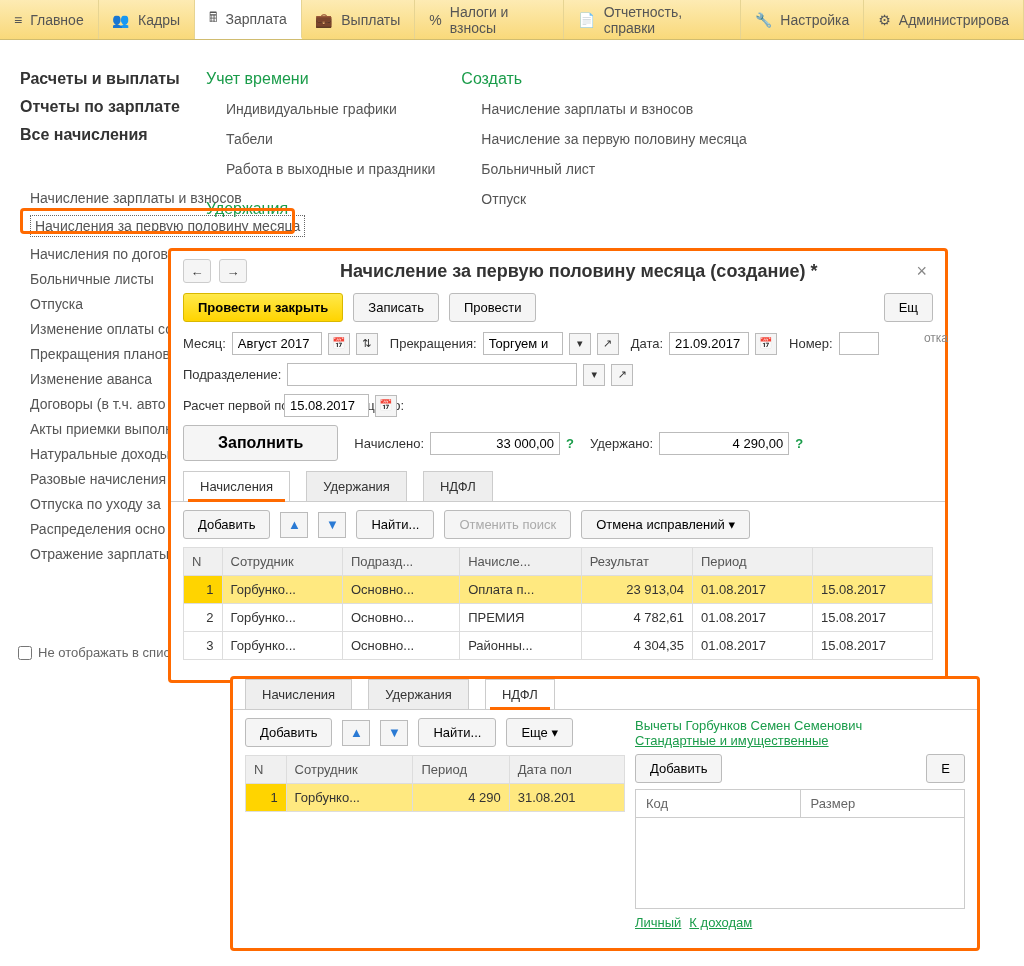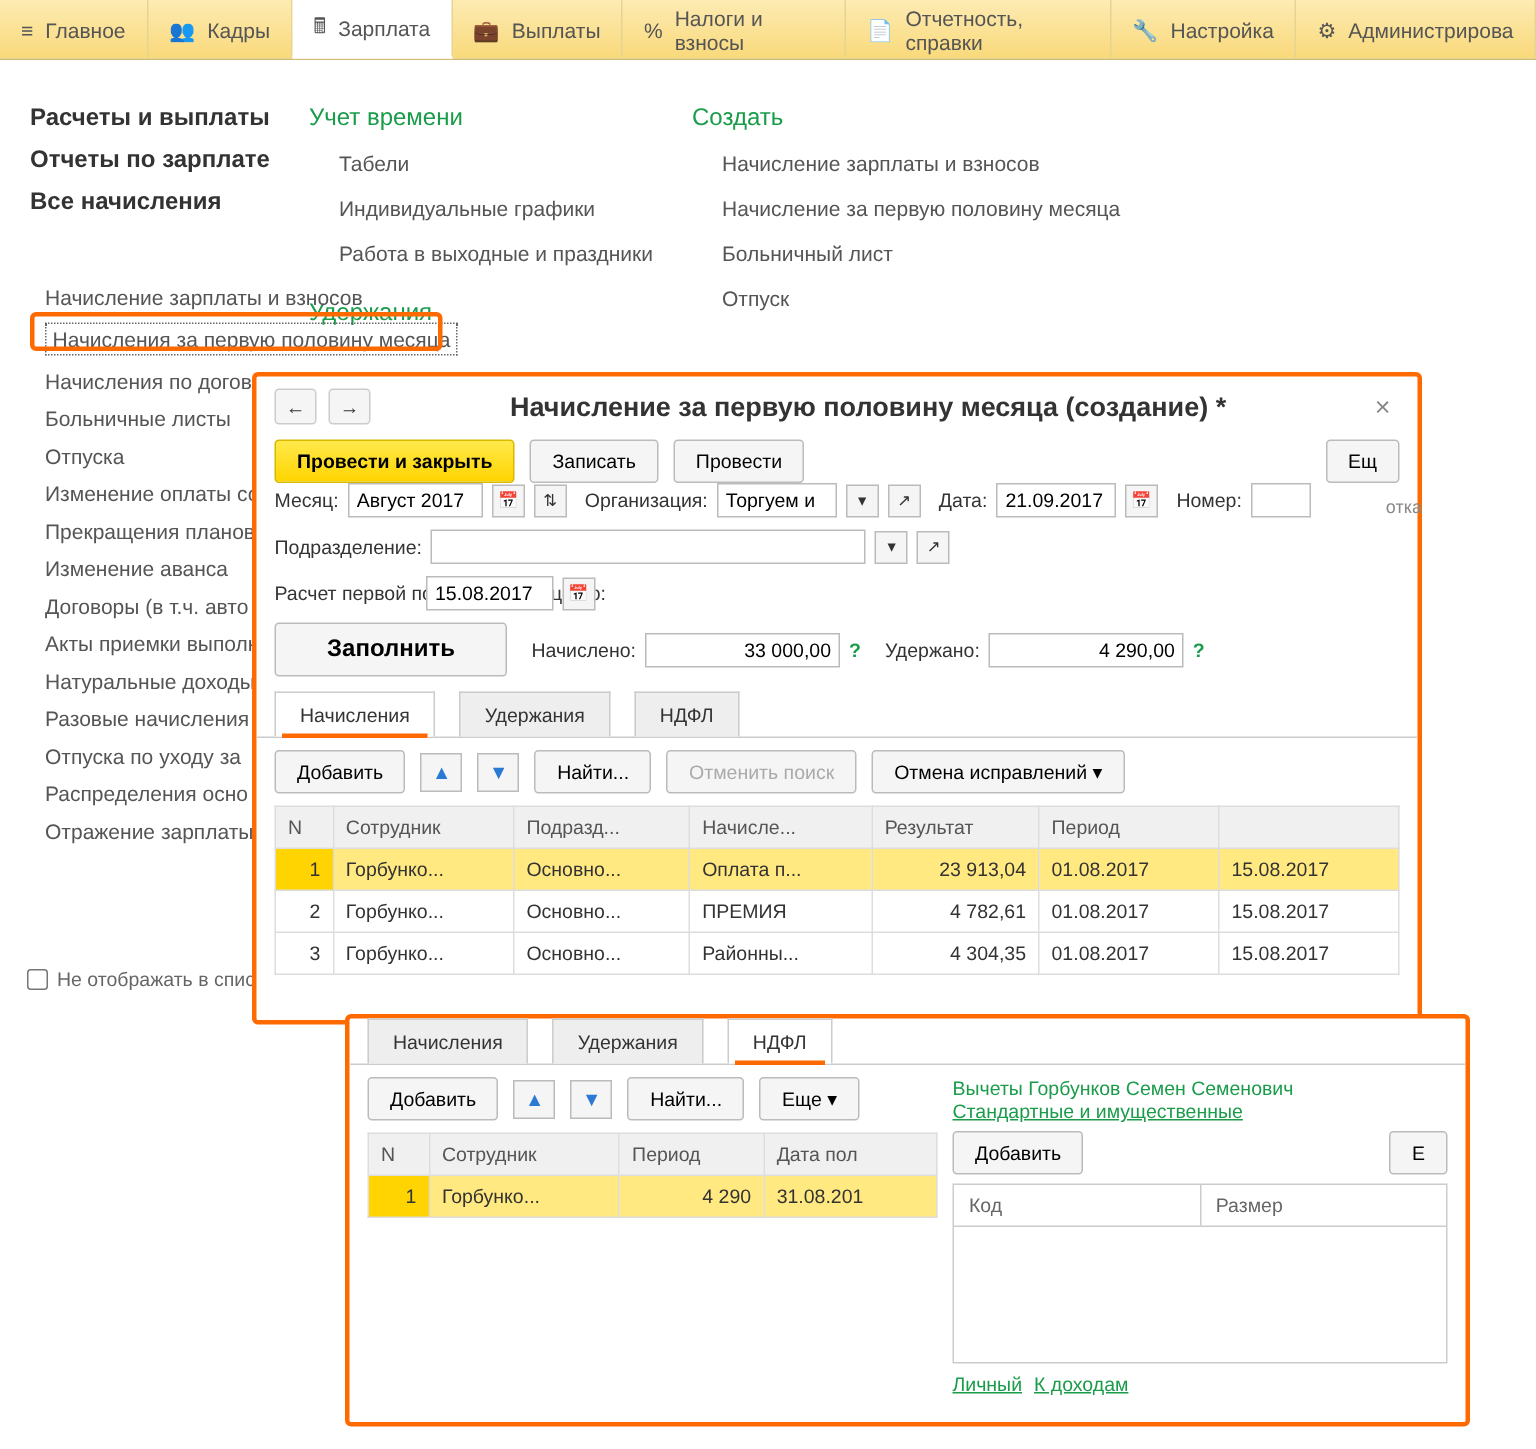--- a/index.html
+++ b/index.html
@@ -23,21 +23,21 @@
 
 .checkbox-row { position: absolute; left: 18px; top: 645px; display: flex; align-items: center; gap: 6px; font-size: 13px; color: #666; }
 .checkbox-row input { width: 14px; height: 14px; }
 
 .window1 { position: absolute; left: 168px; top: 248px; width: 780px; height: 435px; background: #fff; border: 3px solid #ff6a00; border-radius: 4px; padding: 8px 12px; }
 .win-header { display: flex; align-items: center; gap: 8px; margin-bottom: 10px; }
 .nav-btn { width: 28px; height: 24px; border: 1px solid #ccc; background: #f5f5f5; border-radius: 3px; display: inline-flex; align-items: center; justify-content: center; cursor: pointer; }
 .win-title { flex: 1; text-align: center; font-size: 18px; font-weight: bold; }
 .close-x { font-size: 18px; color: #888; cursor: pointer; padding: 0 6px; }
 
-.btn-row { display: flex; gap: 10px; align-items: center; }
+.btn-row { display: flex; gap: 10px; align-items: center; margin-bottom: 10px; }
 .btn { border: 1px solid #bbb; background: #f5f5f5; border-radius: 3px; padding: 6px 14px; font-size: 13px; cursor: pointer; }
 .btn.yellow { background: linear-gradient(#ffe94a,#ffd400); border-color: #d9b800; font-weight: bold; }
 .btn.disabled { color: #aaa; }
 
 .form-row { display: flex; align-items: center; gap: 6px; margin-bottom: 8px; font-size: 13px; }
 .form-row label { white-space: nowrap; }
 .txt { border: 1px solid #bbb; padding: 3px 5px; font-size: 13px; background: #fff; }
 .icon-btn { width: 22px; height: 22px; border: 1px solid #bbb; background: #f5f5f5; display: inline-flex; align-items: center; justify-content: center; cursor: pointer; font-size: 11px; }
 
 .tabs { display: flex; border-bottom: 1px solid #ccc; margin: 10px -12px 8px; padding: 0 12px; }
@@ -108,22 +108,22 @@
 
 <div class="main-area">
   <div class="col">
     <h3>Расчеты и выплаты</h3>
     <h3>Отчеты по зарплате</h3>
     <h3>Все начисления</h3>
   </div>
   <div class="col">
     <h3 class="green">Учет времени</h3>
     <div id="col2items" style="display:flex;flex-direction:column;gap:8px;margin-left:20px;">
+        <a>Индивидуальные графики</a>
         <a>Табели</a>
-        <a>Индивидуальные графики</a>
         <a>Работа в выходные и праздники</a>
       </div>
     <h3 class="green" style="margin-top:10px">Удержания</h3>
   </div>
   <div class="col">
     <h3 class="green">Создать</h3>
     <div id="col3items" style="display:flex;flex-direction:column;gap:8px;margin-left:20px;">
         <a>Начисление зарплаты и взносов</a>
         <a>Начисление за первую половину месяца</a>
         <a>Больничный лист</a>
@@ -170,21 +170,21 @@
     <div style="flex:1"></div>
     <button class="btn">Ещ</button>
   </div>
   <div style="position:absolute;right:-3px;top:80px;writing-mode:horizontal-tb;font-size:12px;color:#888">отка</div>
 
   <div class="form-row">
     <label>Месяц:</label>
     <input class="txt" style="width: 90px;" value="Август 2017">
     <span class="icon-btn">📅</span>
     <span class="icon-btn">⇅</span>
-    <label style="margin-left:6px">Организация:</label>
+    <label style="margin-left:6px">Прекращения:</label>
     <input class="txt" style="width: 80px;" value="Торгуем и">
     <span class="icon-btn">▾</span>
     <span class="icon-btn">↗</span>
     <label style="margin-left:6px">Дата:</label>
     <input class="txt" style="width: 80px;" value="21.09.2017">
     <span class="icon-btn">📅</span>
     <label style="margin-left:6px">Номер:</label>
     <input class="txt" style="width: 40px;" value="">
   </div>
 

